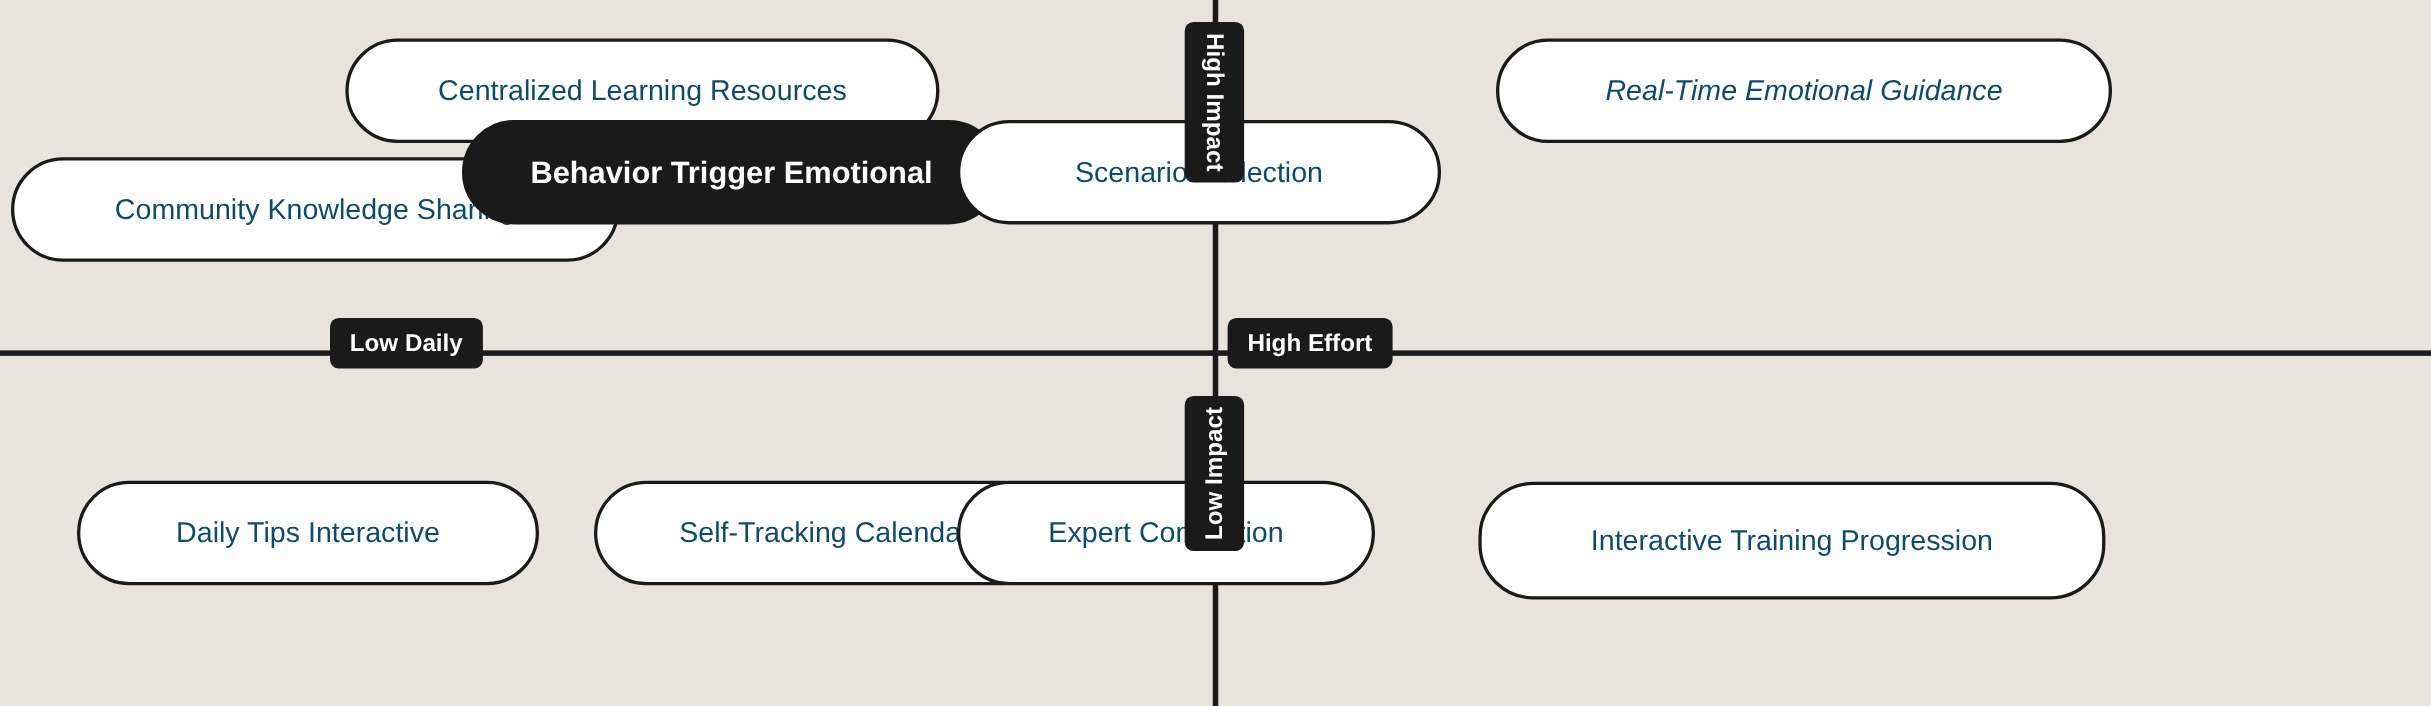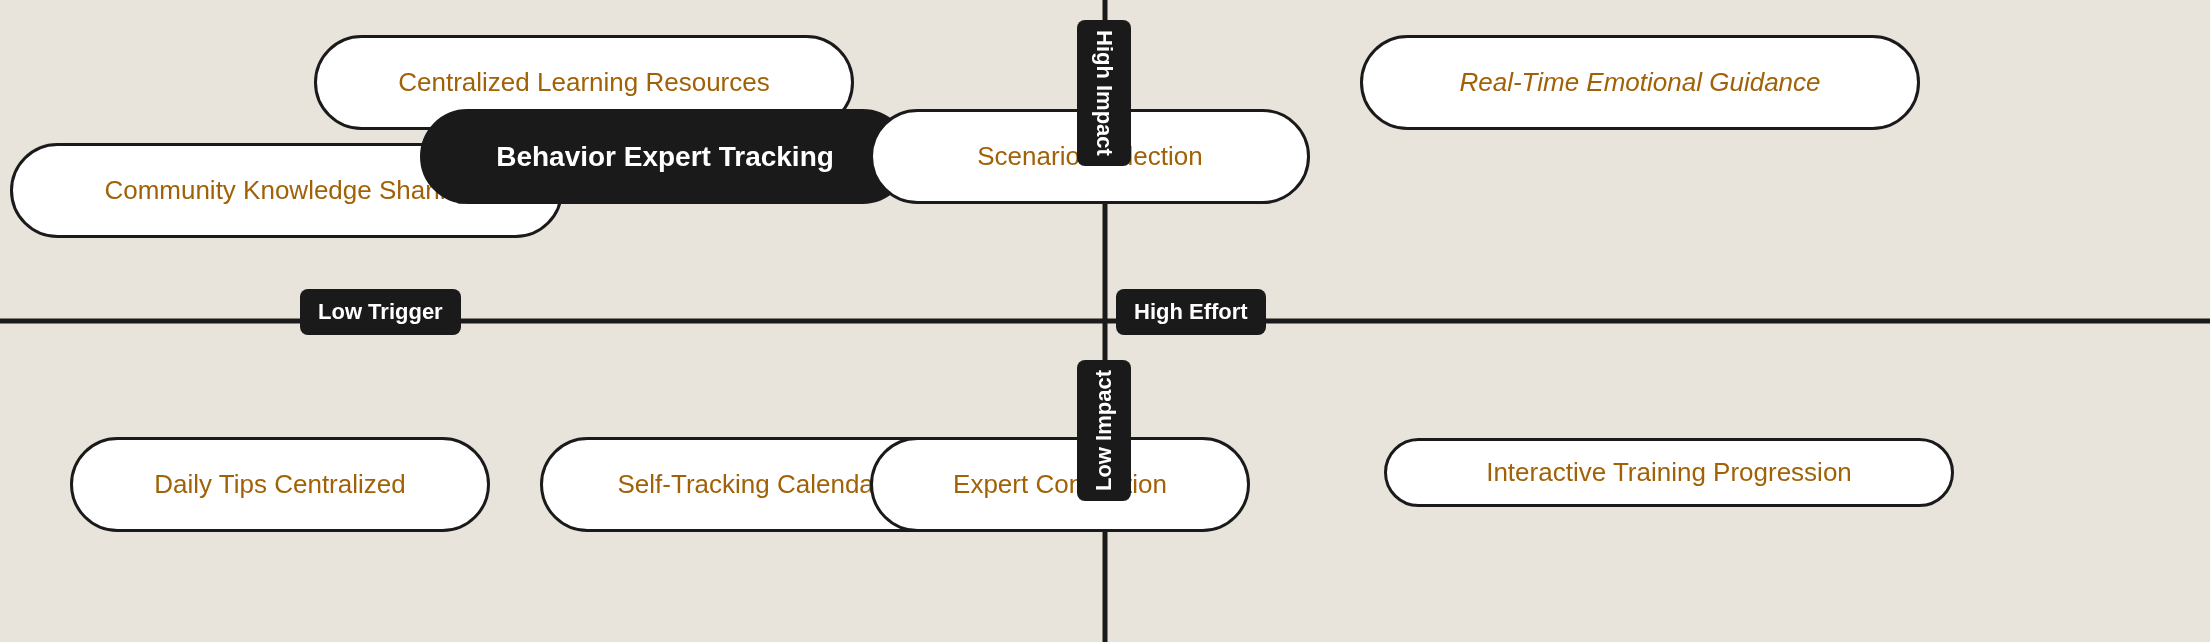--- a/index.html
+++ b/index.html
@@ -65,21 +65,21 @@
     .card {
       position: absolute;
       background-color: #ffffff;
       border: 3px solid #1a1a1a;
       border-radius: 50px;
       display: flex;
       align-items: center;
       justify-content: center;
       font-size: 26px;
       font-weight: 500;
-      color: #a16207;
+      color: #0c4a6e;
       padding: 18px 36px;
       white-space: nowrap;
     }
 
     .card-bold {
       position: absolute;
       background-color: #1a1a1a;
       border: 3px solid #1a1a1a;
       border-radius: 50px;
       display: flex;
@@ -96,25 +96,25 @@
 <body>
 
 <div class="axis-vertical"></div>
 
 <div class="axis-horizontal"></div>
 
 <div class="axis-label" style="left: calc(50% - 28px); top: 20px;">High Impact</div>
 
 <div class="axis-label" style="left: calc(50% - 28px); top: 360px; transform: rotate(180deg);">Low Impact</div>
 
-<div class="axis-label-horizontal" style="left: 300px; top: calc(50% - 32px);">Low Trigger</div>
+<div class="axis-label-horizontal" style="left: 300px; top: calc(50% - 32px);">Low Daily</div>
 
 <div class="axis-label-horizontal" style="left: 1100px; top: calc(50% - 32px); margin-left: 16px;">High Effort</div>
 
 <div class="card" style="left: 314px; top: 35px; width: 540px; height: 95px;">Centralized Learning Resources</div>
 <div class="card" style="left: 10px; top: 143px; width: 553px; height: 95px;">Community Knowledge Sharing</div>
-<div class="card-bold" style="left: 420px; top: 109px; width: 490px; height: 95px;">Behavior Expert Tracking</div>
+<div class="card-bold" style="left: 420px; top: 109px; width: 490px; height: 95px;">Behavior Trigger Emotional</div>
 <div class="card" style="left: 870px; top: 109px; width: 440px; height: 95px;">Scenario Reflection</div>
 <div class="card" style="left: 1360px; top: 35px; width: 560px; height: 95px; font-style: italic;">Real-Time Emotional Guidance</div>
-<div class="card" style="left: 70px; top: 437px; width: 420px; height: 95px;">Daily Tips Centralized</div>
+<div class="card" style="left: 70px; top: 437px; width: 420px; height: 95px;">Daily Tips Interactive</div>
 <div class="card" style="left: 540px; top: 437px; width: 420px; height: 95px;">Self-Tracking Calendar</div>
 <div class="card" style="left: 870px; top: 437px; width: 380px; height: 95px;">Expert Connection</div>
-<div class="card" style="left: 1384px; top: 438px; width: 570px; height: 69px;">Interactive Training Progression</div>
+<div class="card" style="left: 1344px; top: 438px; width: 570px; height: 107px;">Interactive Training Progression</div>
 
 </body></html>

